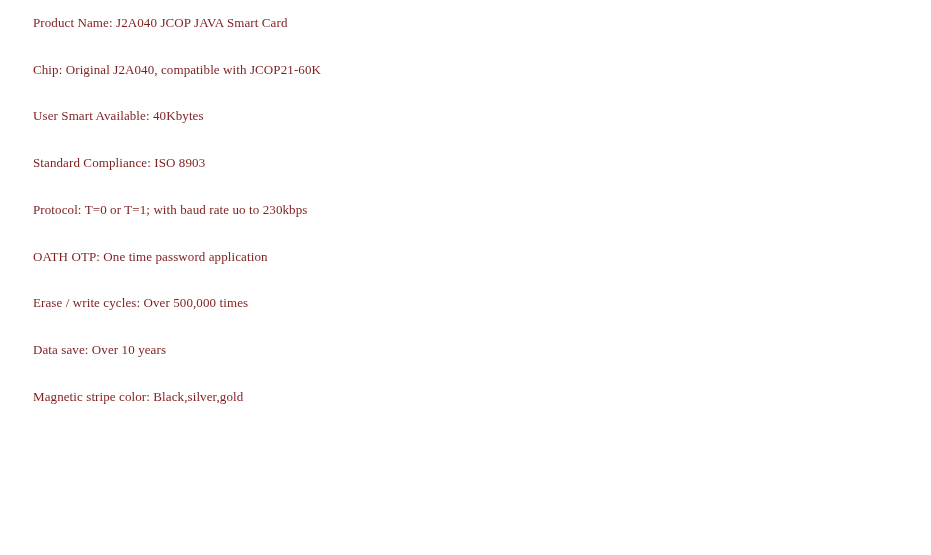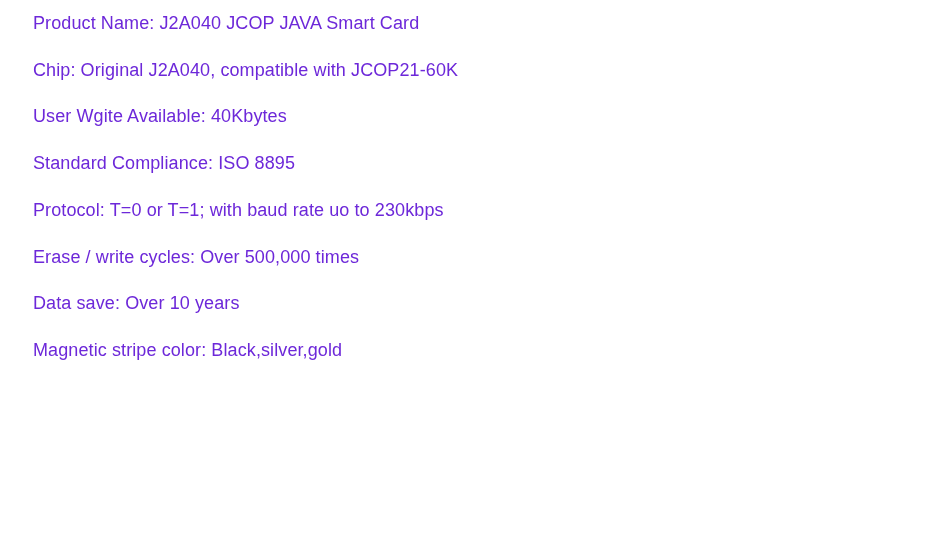--- a/index.html
+++ b/index.html
@@ -11,32 +11,34 @@
     width: 931px;
     height: 555px;
     overflow: hidden;
     font-family: "Liberation Sans", sans-serif;
   }
   .spec-sheet {
     padding: 0 0 0 33px;
     box-sizing: border-box;
   }
   .spec-line {
-    color: #6d28d9;
-    font-size: 18px;
+    color: #7f1d1d;
+    font-size: 13px;
     line-height: 46.7px;
     white-space: nowrap;
     letter-spacing: 0.1px;
+    font-family: Liberation Serif, serif;
   }
 </style>
 </head>
 <body>
 
 <div class="spec-sheet">
   <div class="spec-line">Product Name: J2A040 JCOP JAVA Smart Card</div>
   <div class="spec-line">Chip: Original J2A040, compatible with JCOP21-60K</div>
-  <div class="spec-line">User Wgite Available: 40Kbytes</div>
-  <div class="spec-line">Standard Compliance: ISO 8895</div>
+  <div class="spec-line">User Smart Available: 40Kbytes</div>
+  <div class="spec-line">Standard Compliance: ISO 8903</div>
   <div class="spec-line">Protocol: T=0 or T=1; with baud rate uo to 230kbps</div>
+  <div class="spec-line">OATH OTP: One time password application</div>
   <div class="spec-line">Erase / write cycles: Over 500,000 times</div>
   <div class="spec-line">Data save: Over 10 years</div>
   <div class="spec-line">Magnetic stripe color: Black,silver,gold</div>
 </div>
 
 </body></html>

